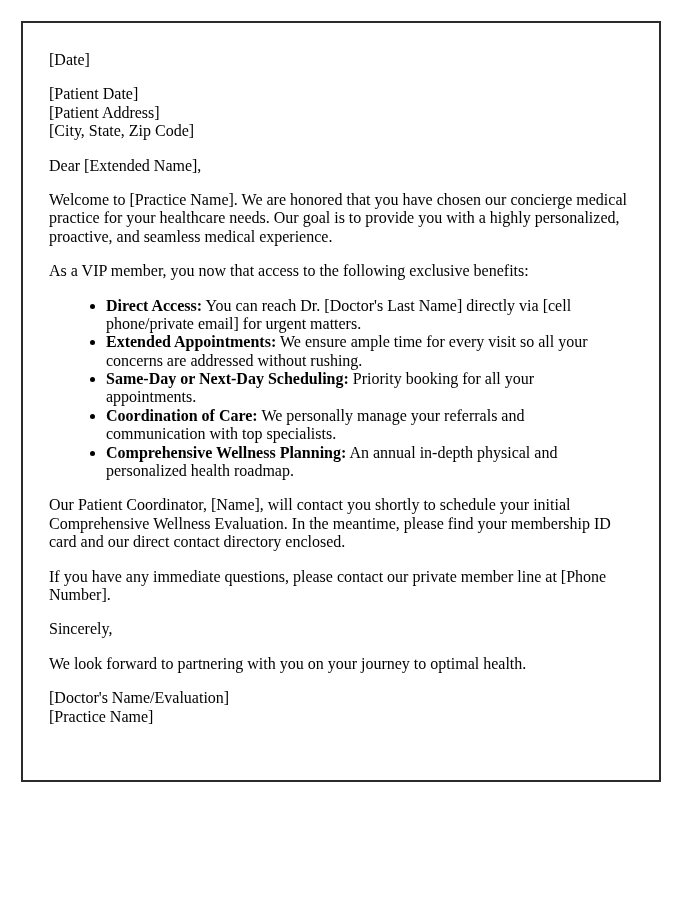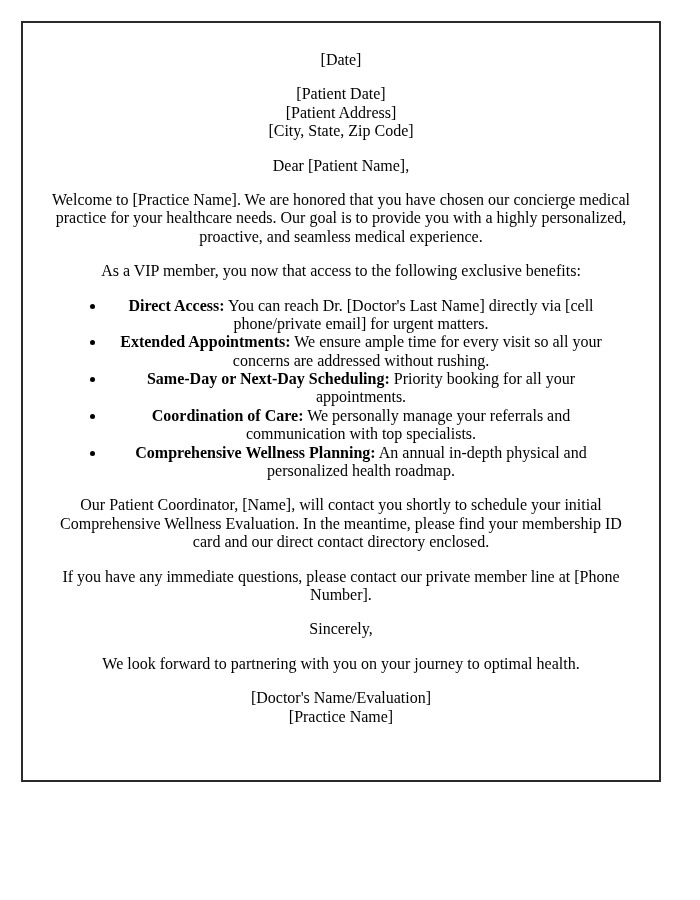--- a/index.html
+++ b/index.html
@@ -10,21 +10,20 @@
     height: 900px;
     font-family: "Liberation Serif", "DejaVu Serif", serif;
     color: #000000;
   }
   .page {
     position: relative;
     width: 700px;
     height: 900px;
     background: #ffffff;
     overflow: hidden;
-    text-align: center;
   }
   .letter-frame {
     position: absolute;
     left: 21px;
     top: 21px;
     width: 640px;
     height: 761px;
     box-sizing: border-box;
     border: 2px solid #2b2b2b;
     padding: 12px 26px;
@@ -55,21 +54,21 @@
     <p>
       <span>[Date]</span>
     </p>
 
     <p>
       <span>[Patient Date]</span><br>
       <span>[Patient Address]</span><br>
       <span>[City, State, Zip Code]</span>
     </p>
 
-    <p>Dear [Patient Name],</p>
+    <p>Dear [Extended Name],</p>
 
     <p>Welcome to [Practice Name]. We are honored that you have chosen our concierge medical practice for your healthcare needs. Our goal is to provide you with a highly personalized, proactive, and seamless medical experience.</p>
 
     <p>As a VIP member, you now that access to the following exclusive benefits:</p>
 
     <ul>
       <li><strong>Direct Access:</strong><span> You can reach Dr. [Doctor's Last Name] directly via [cell phone/private email] for urgent matters.</span></li>
       <li><strong>Extended Appointments:</strong><span> We ensure ample time for every visit so all your concerns are addressed without rushing.</span></li>
       <li><strong>Same-Day or Next-Day Scheduling:</strong><span> Priority booking for all your appointments.</span></li>
       <li><strong>Coordination of Care:</strong><span> We personally manage your referrals and communication with top specialists.</span></li>

